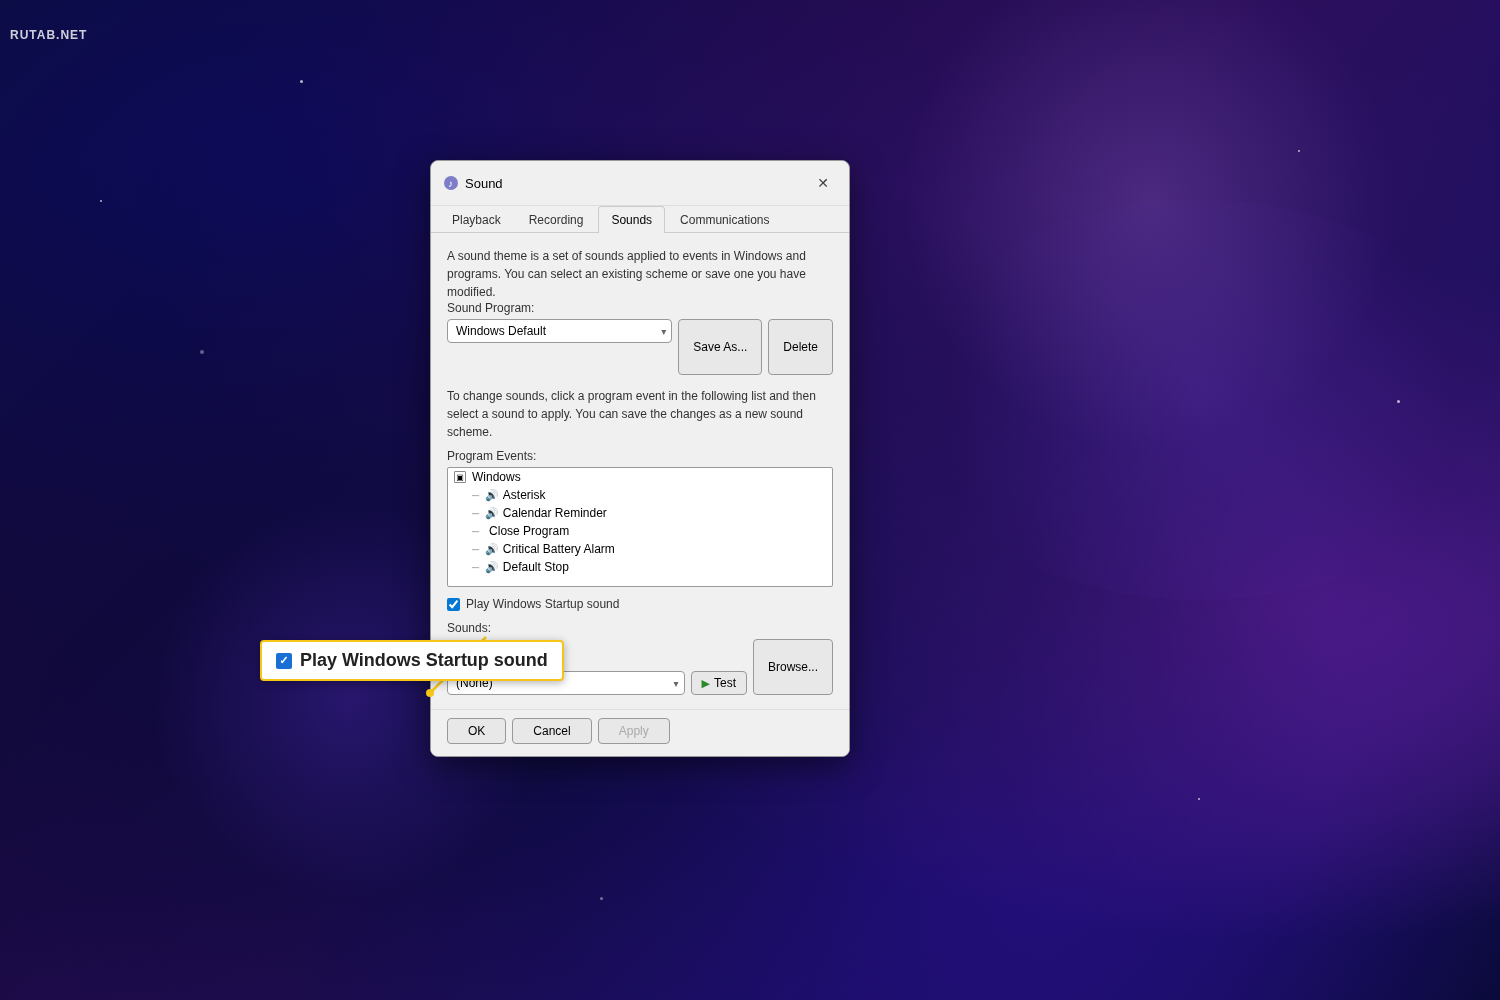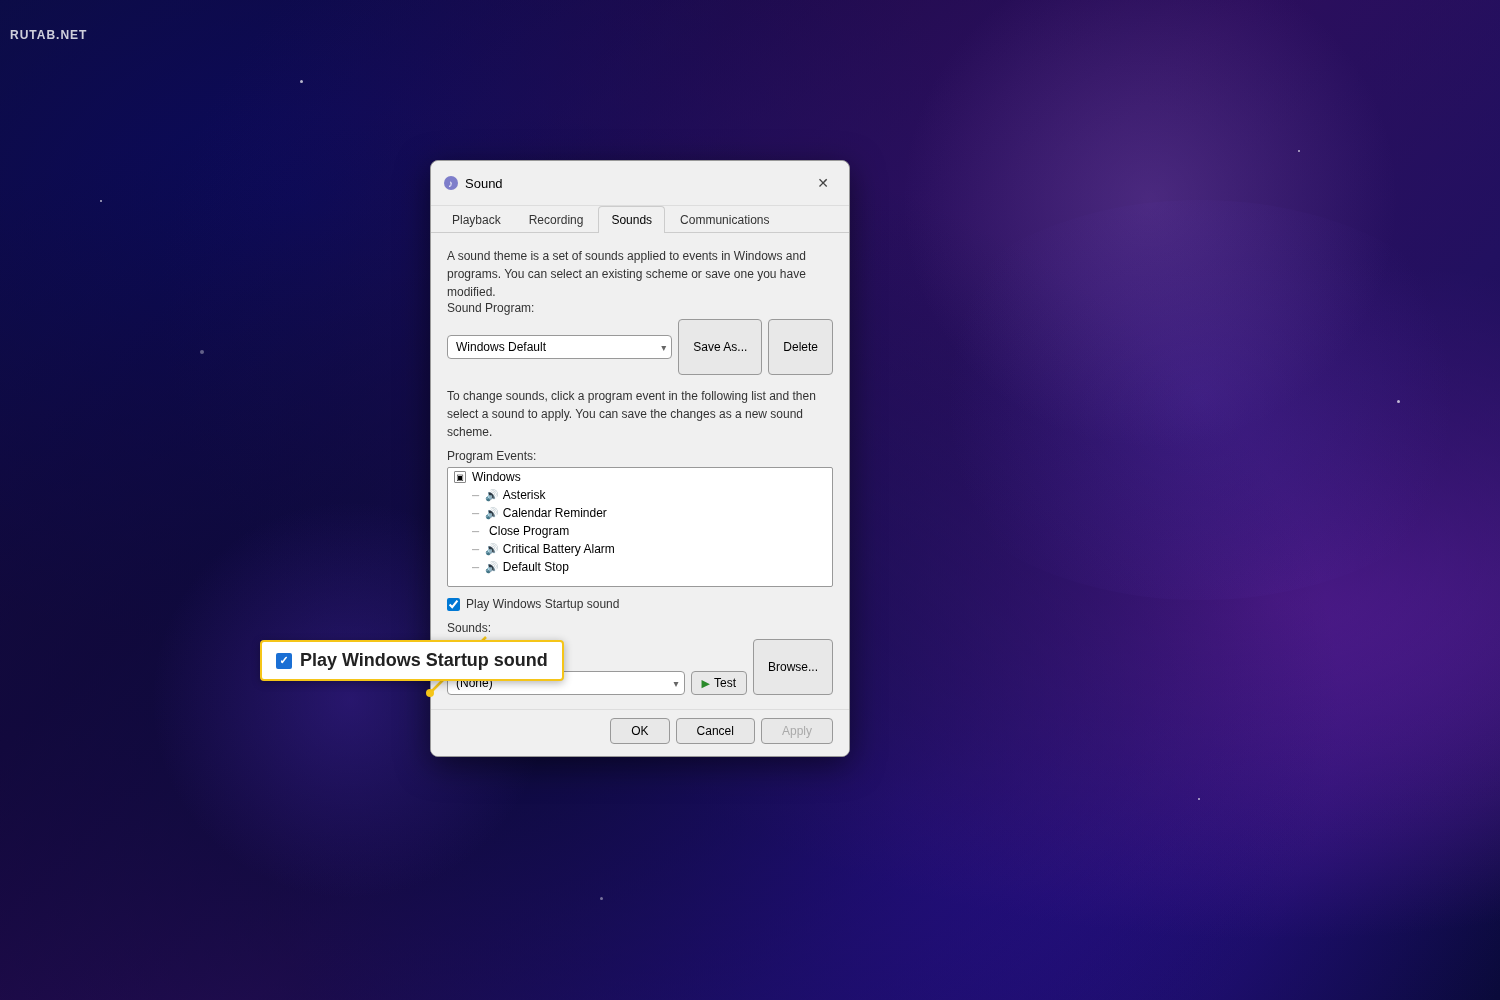--- a/index.html
+++ b/index.html
@@ -182,21 +182,21 @@
     .field-label {
       font-size: 12px;
       color: #333;
       margin-bottom: 4px;
       display: block;
     }
 
     
     .scheme-row {
       display: flex;
-      align-items: center;
+      align-items: flex-start;
       gap: 6px;
       margin-bottom: 12px;
     }
 
     .scheme-select-wrapper {
       flex: 1;
       position: relative;
     }
 
     .scheme-select-wrapper select {
@@ -358,21 +358,21 @@
     }
 
     .play-triangle {
       color: #2a8a2a;
       font-size: 11px;
     }
 
     
     .dialog-footer {
       display: flex;
-      justify-content: flex-end;
+      justify-content: flex-start;
       gap: 6px;
       padding: 8px 16px 12px;
       background: #f0f0f0;
       border-top: 1px solid #ddd;
     }
 
     .footer-btn {
       padding: 5px 20px;
       border: 1px solid #999;
       border-radius: 4px;

